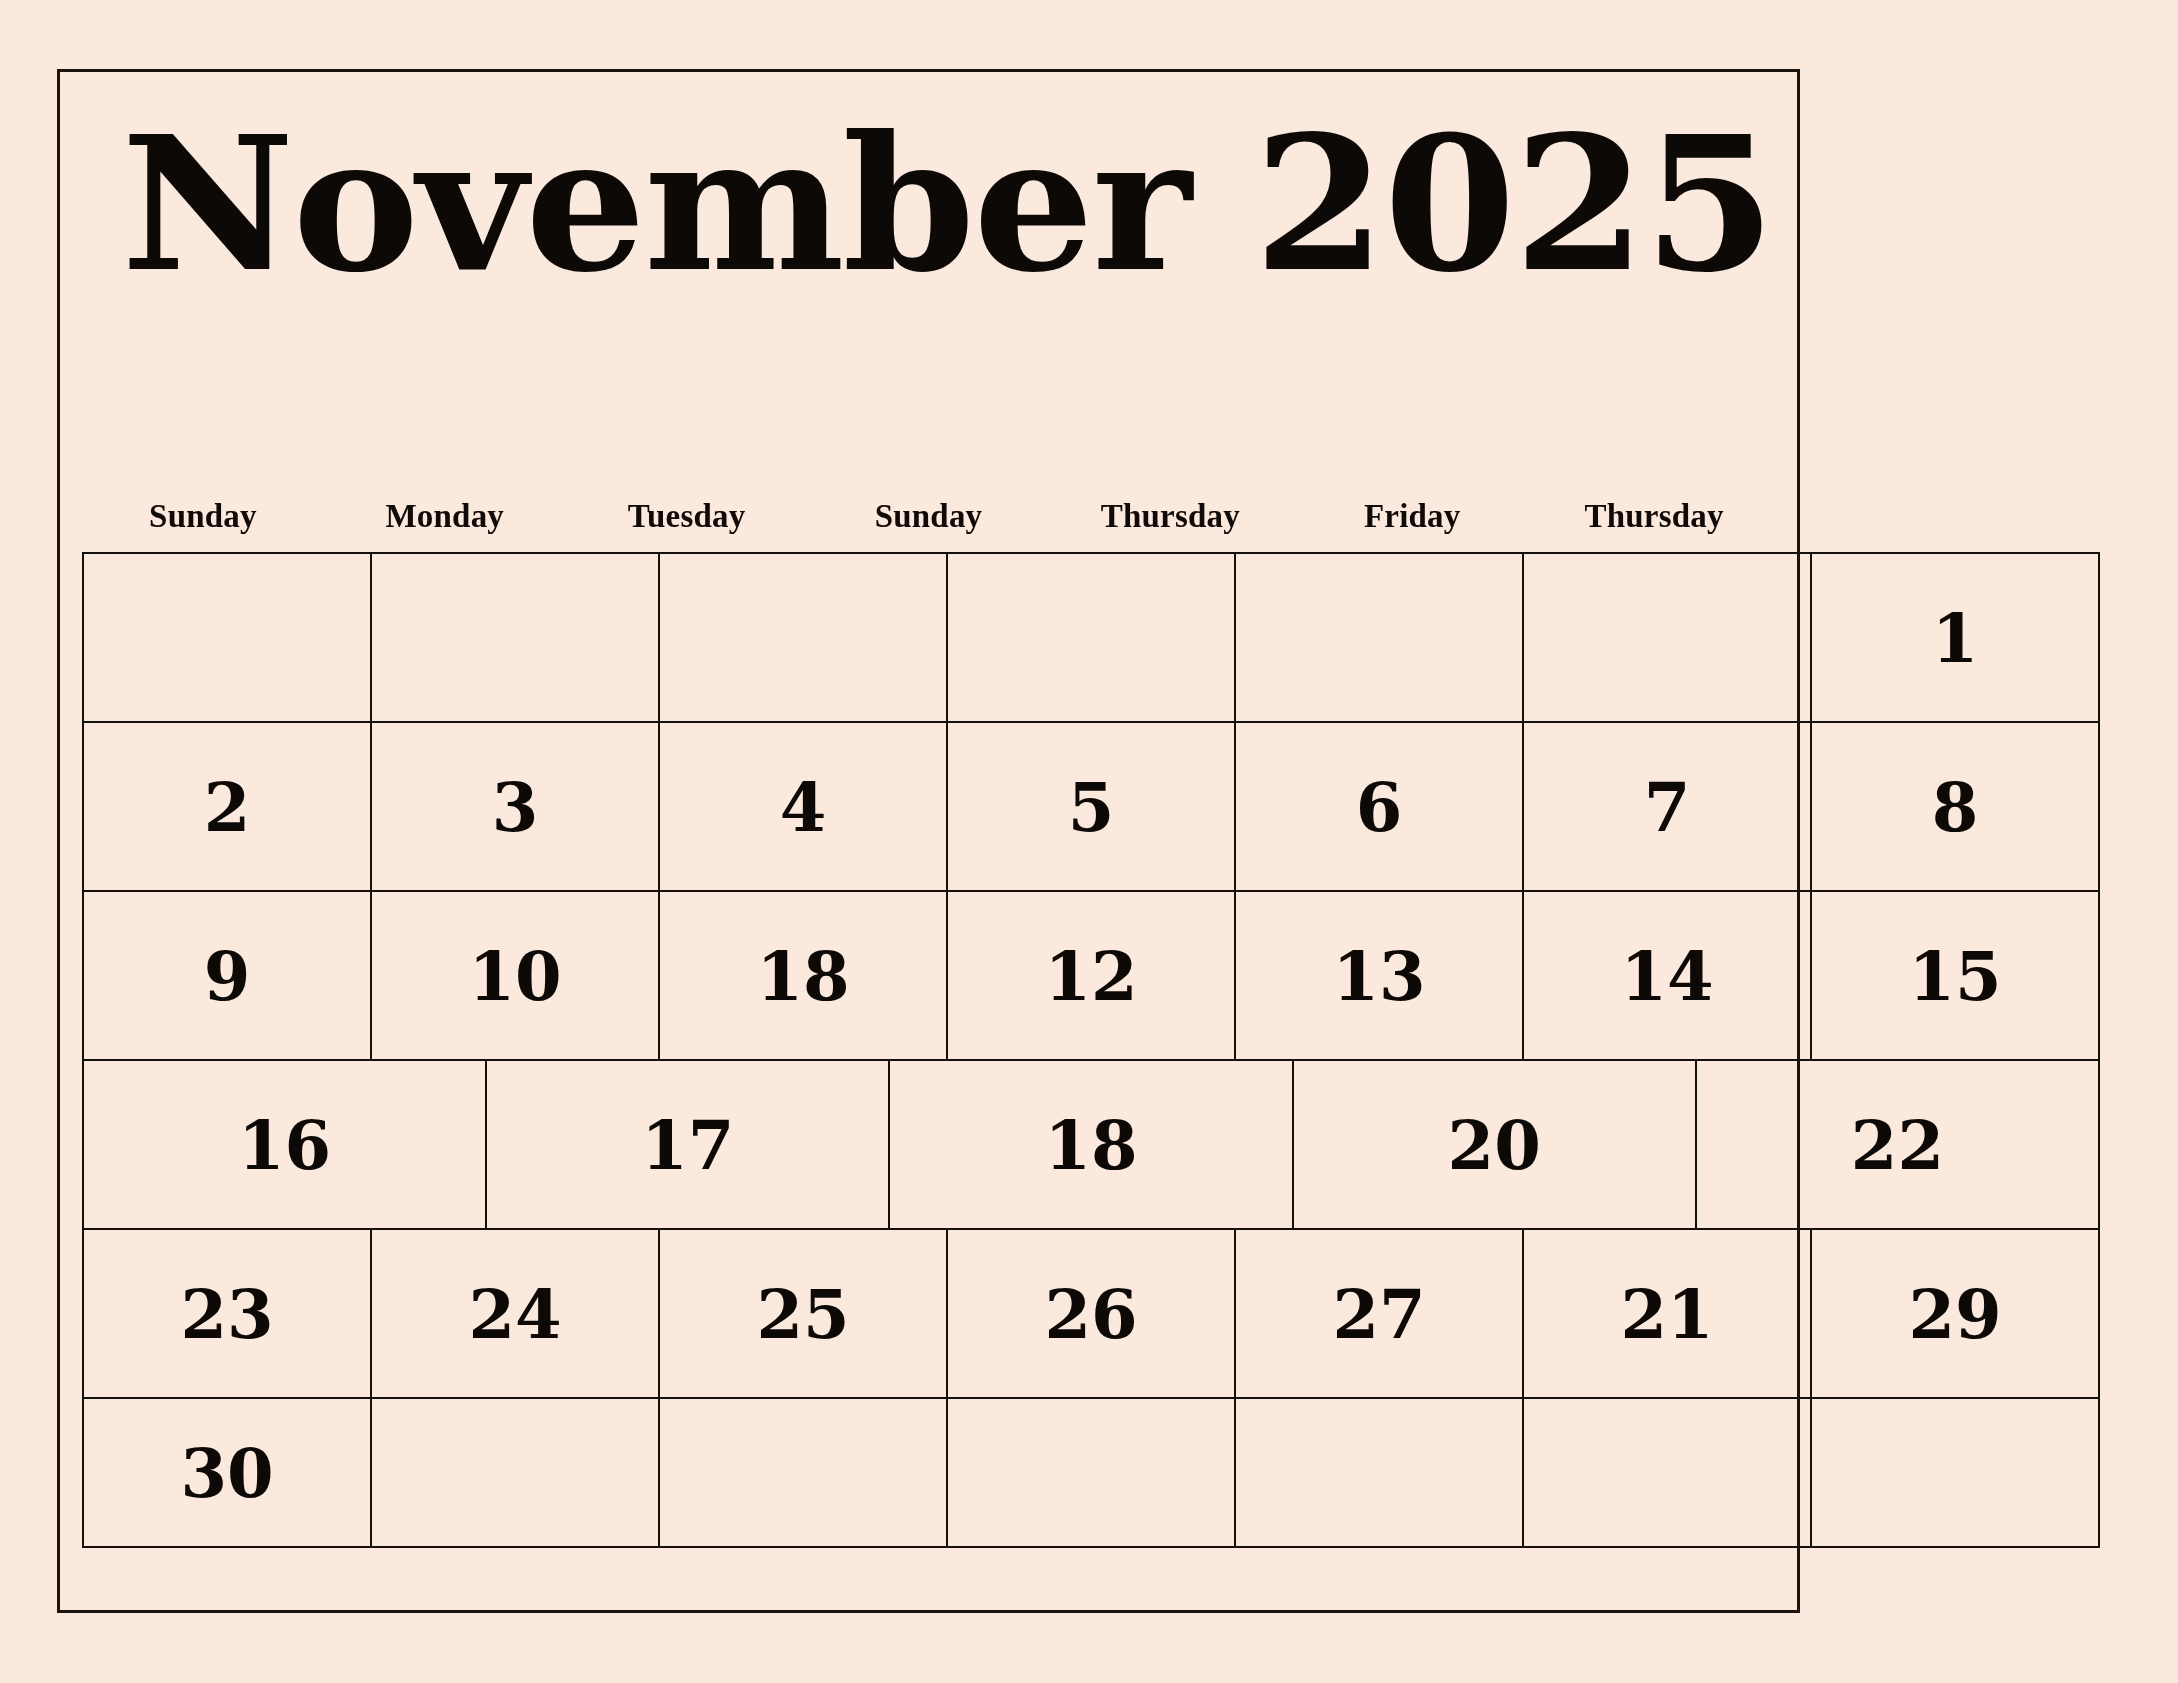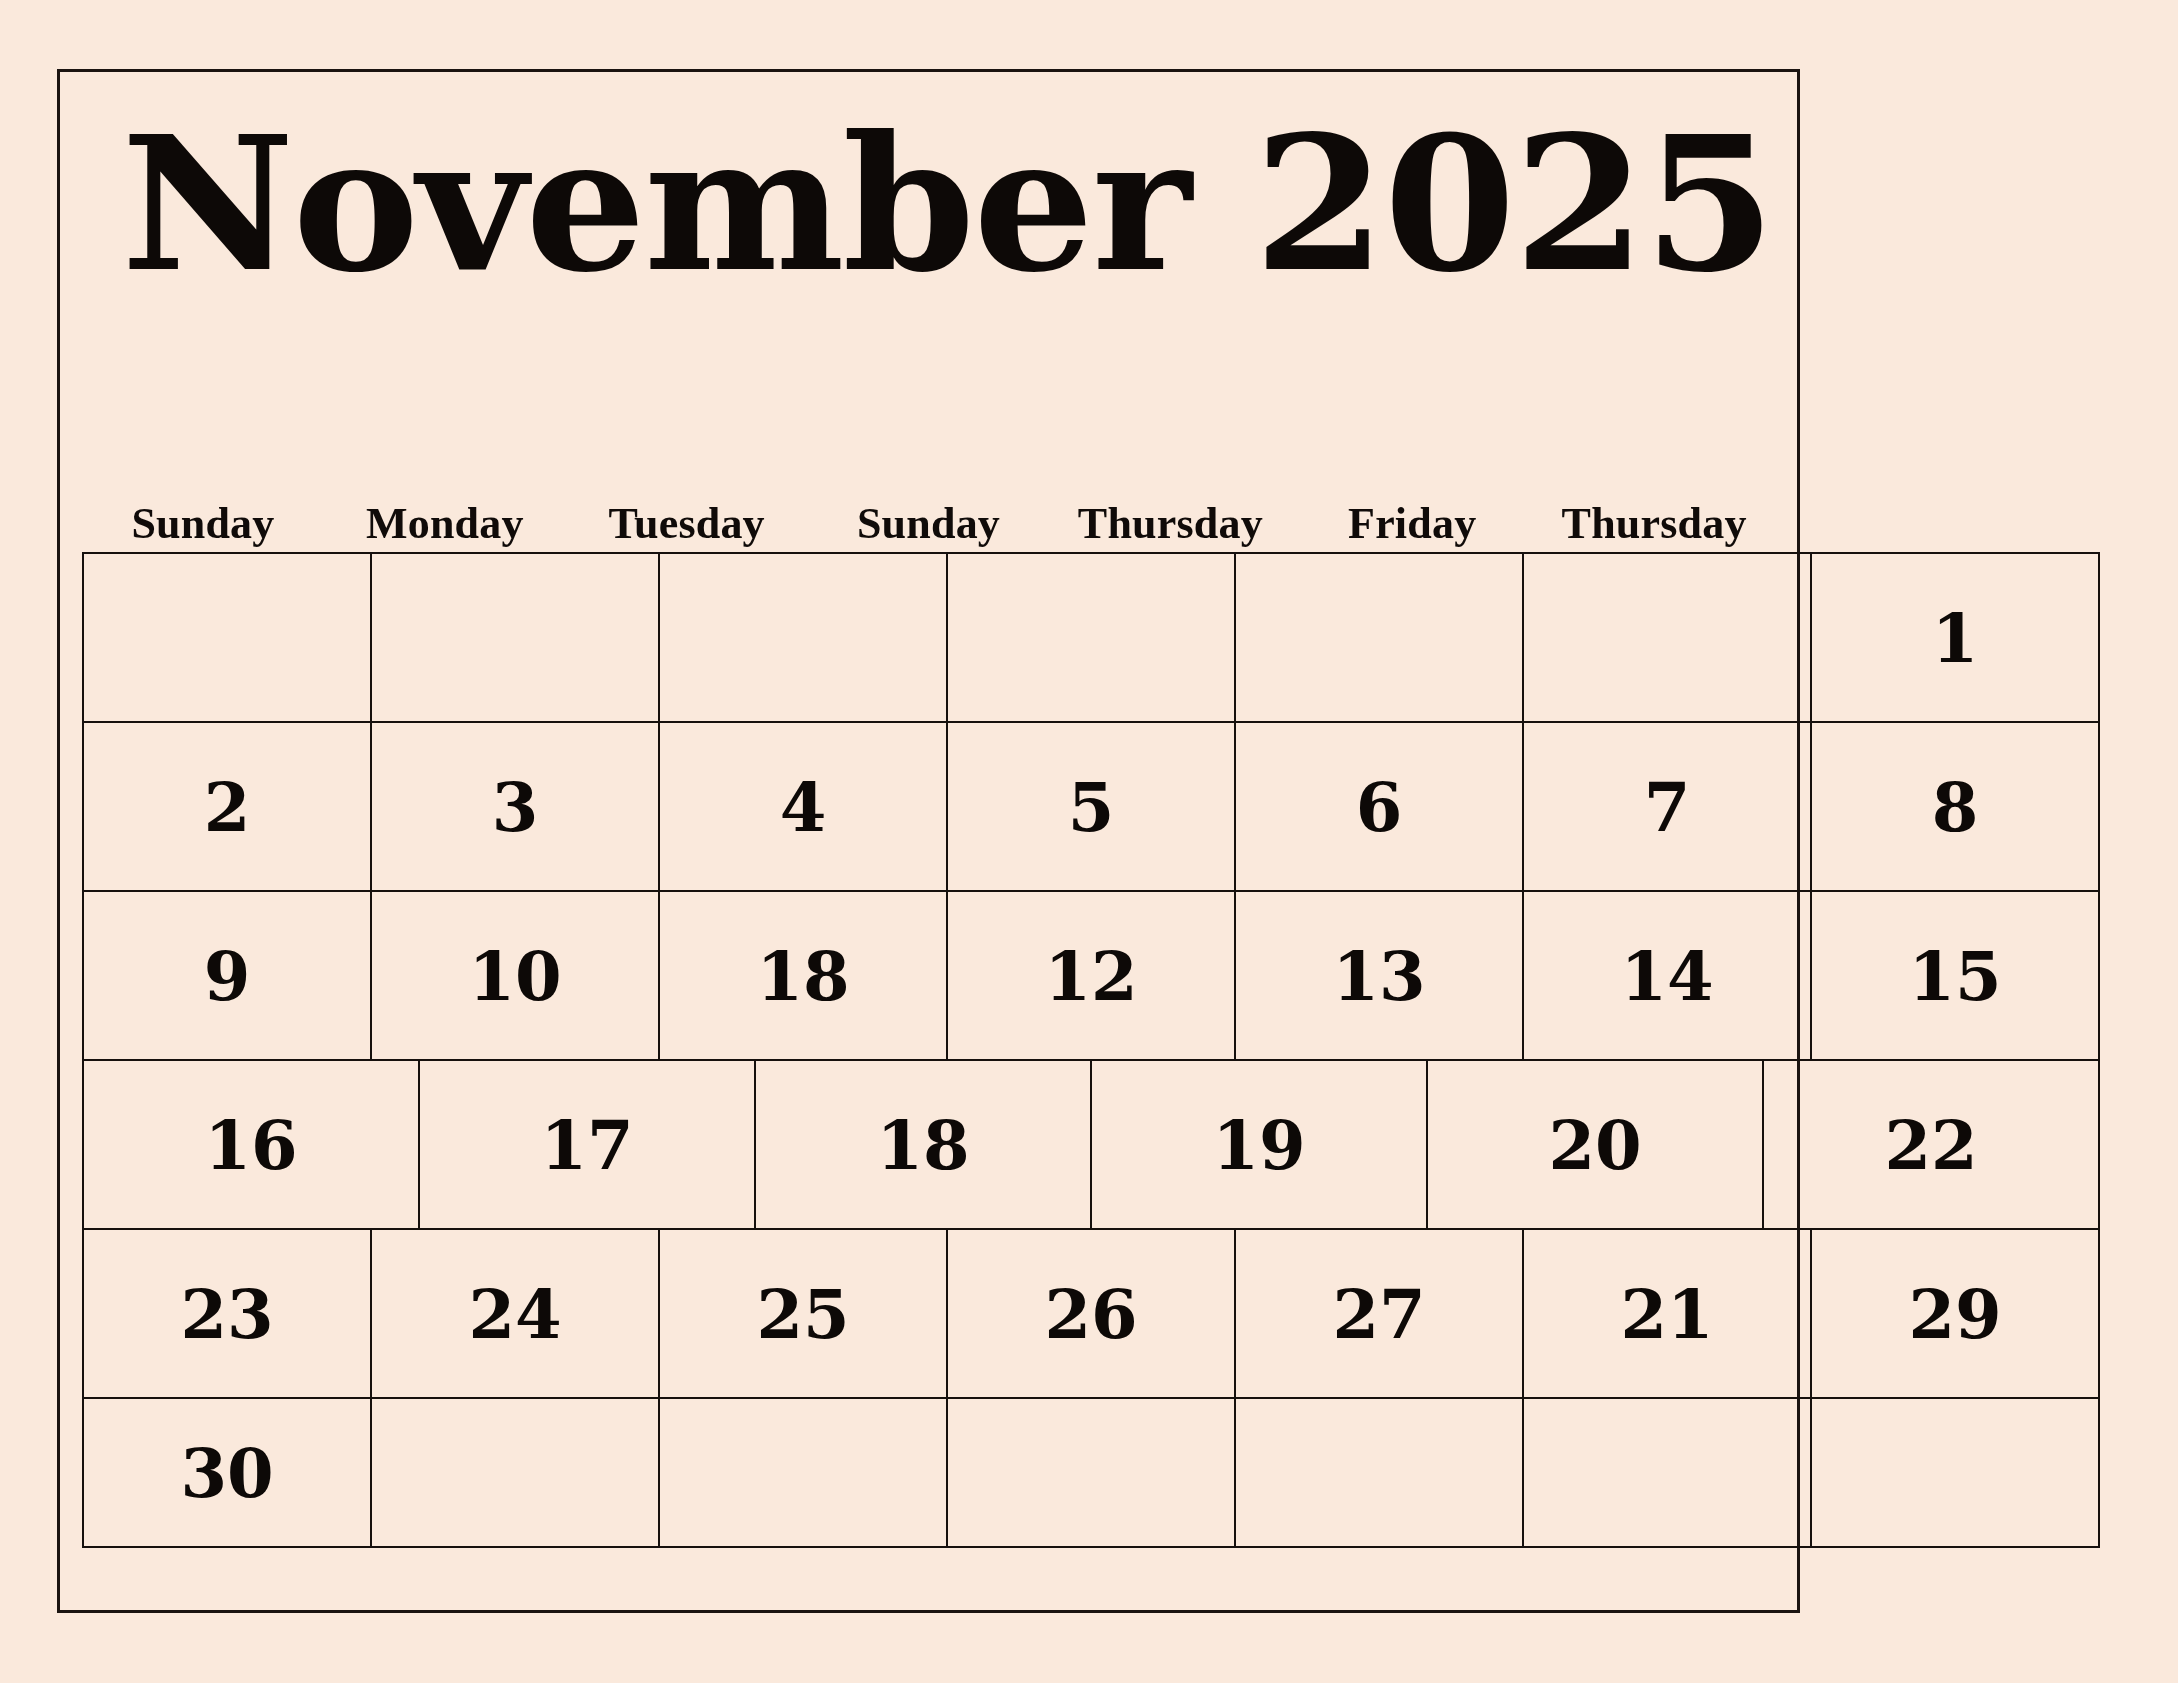--- a/index.html
+++ b/index.html
@@ -48,21 +48,21 @@
     left: 22px;
     right: 22px;
     top: 426px;
     display: flex;
   }
   .weekday {
     flex: 1 1 0;
     text-align: center;
     font-family: "Liberation Serif", serif;
     font-weight: 700;
-    font-size: 44px;
+    font-size: 33px;
     color: #100b09;
     letter-spacing: 0.2px;
   }
 
   .grid {
     position: absolute;
     left: 22px;
     top: 480px;
     width: 2018px;
     border-top: 2px solid #16100d;
@@ -192,23 +192,20 @@
       <div class="daycell">
           <div class="daynum">16</div>
         </div>
       <div class="daycell">
           <div class="daynum">17</div>
         </div>
       <div class="daycell">
           <div class="daynum">18</div>
         </div>
       <div class="daycell">
-          <div class="daynum">19</div>
-        </div>
-      <div class="daycell">
           <div class="daynum">20</div>
         </div>
       <div class="daycell">
           <div class="daynum">22</div>
         </div>
     </div>
 
     <div class="week">
       <div class="daycell">
           <div class="daynum">23</div>

